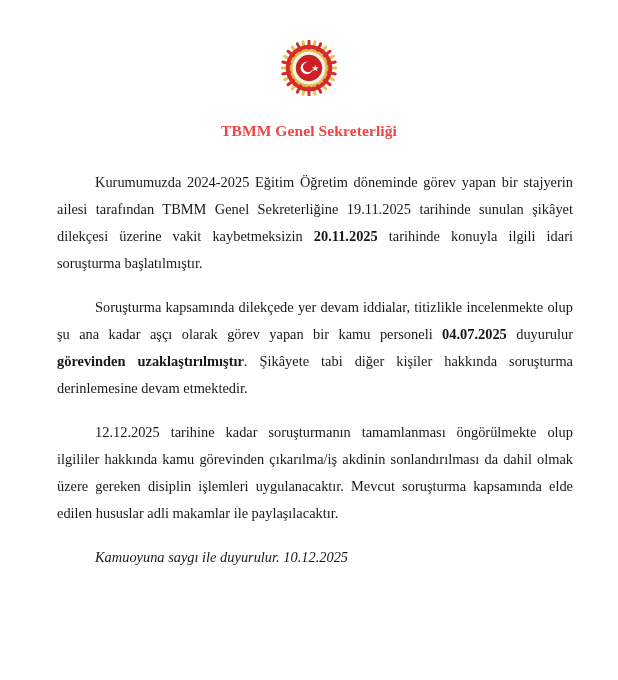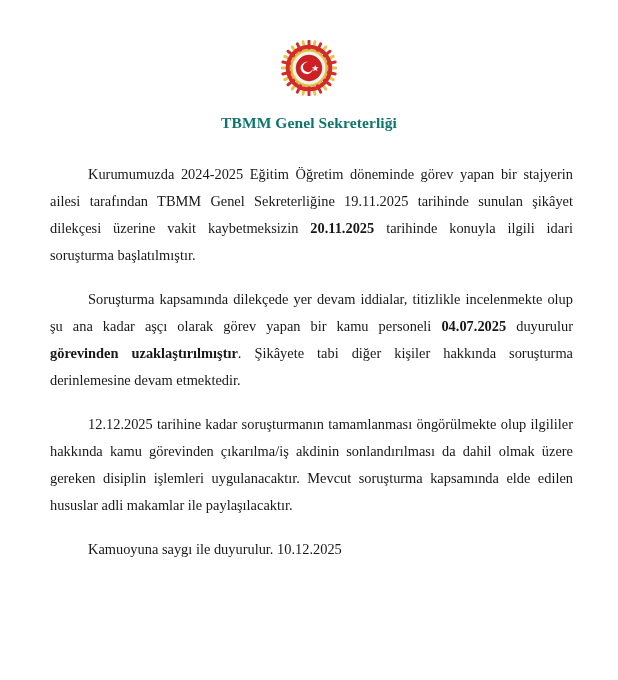--- a/index.html
+++ b/index.html
@@ -31,25 +31,25 @@
   }
 
   .emblem {
     width: 56px;
     height: 56px;
     margin: 0 auto;
     display: block;
   }
 
   .org-title {
-    margin-top: 18px;
+    margin-top: 26px;
     font-size: 15.5px;
     font-weight: bold;
     letter-spacing: 0.1px;
-    color: #0f766e;
+    color: #ef4444;
     line-height: 1.2;
   }
 
   
   .doc-title {
     margin-top: 68px;
     text-align: center;
     font-size: 14.5px;
     font-weight: bold;
     letter-spacing: 0.35px;
@@ -57,32 +57,33 @@
   }
 
   
   .body-block {
     margin: 0 auto;
     padding-top: 28px;
     width: 528px;
   }
 
   .para {
-    margin: 0 0 17px 5px;
+    margin: 0 0 17px 12px;
     font-size: 14.4px;
     line-height: 27px;
     text-align: justify;
     text-indent: 38px;
     color: #181818;
     -webkit-hyphens: none;
     hyphens: none;
   }
 
   .para:last-child {
     margin-bottom: 0;
+    font-style: italic;
   }
 
   .para.closing {
     text-align: left;
     margin-top: 3px;
   }
 
   .para b,
   .para .bold {
     font-weight: bold;

